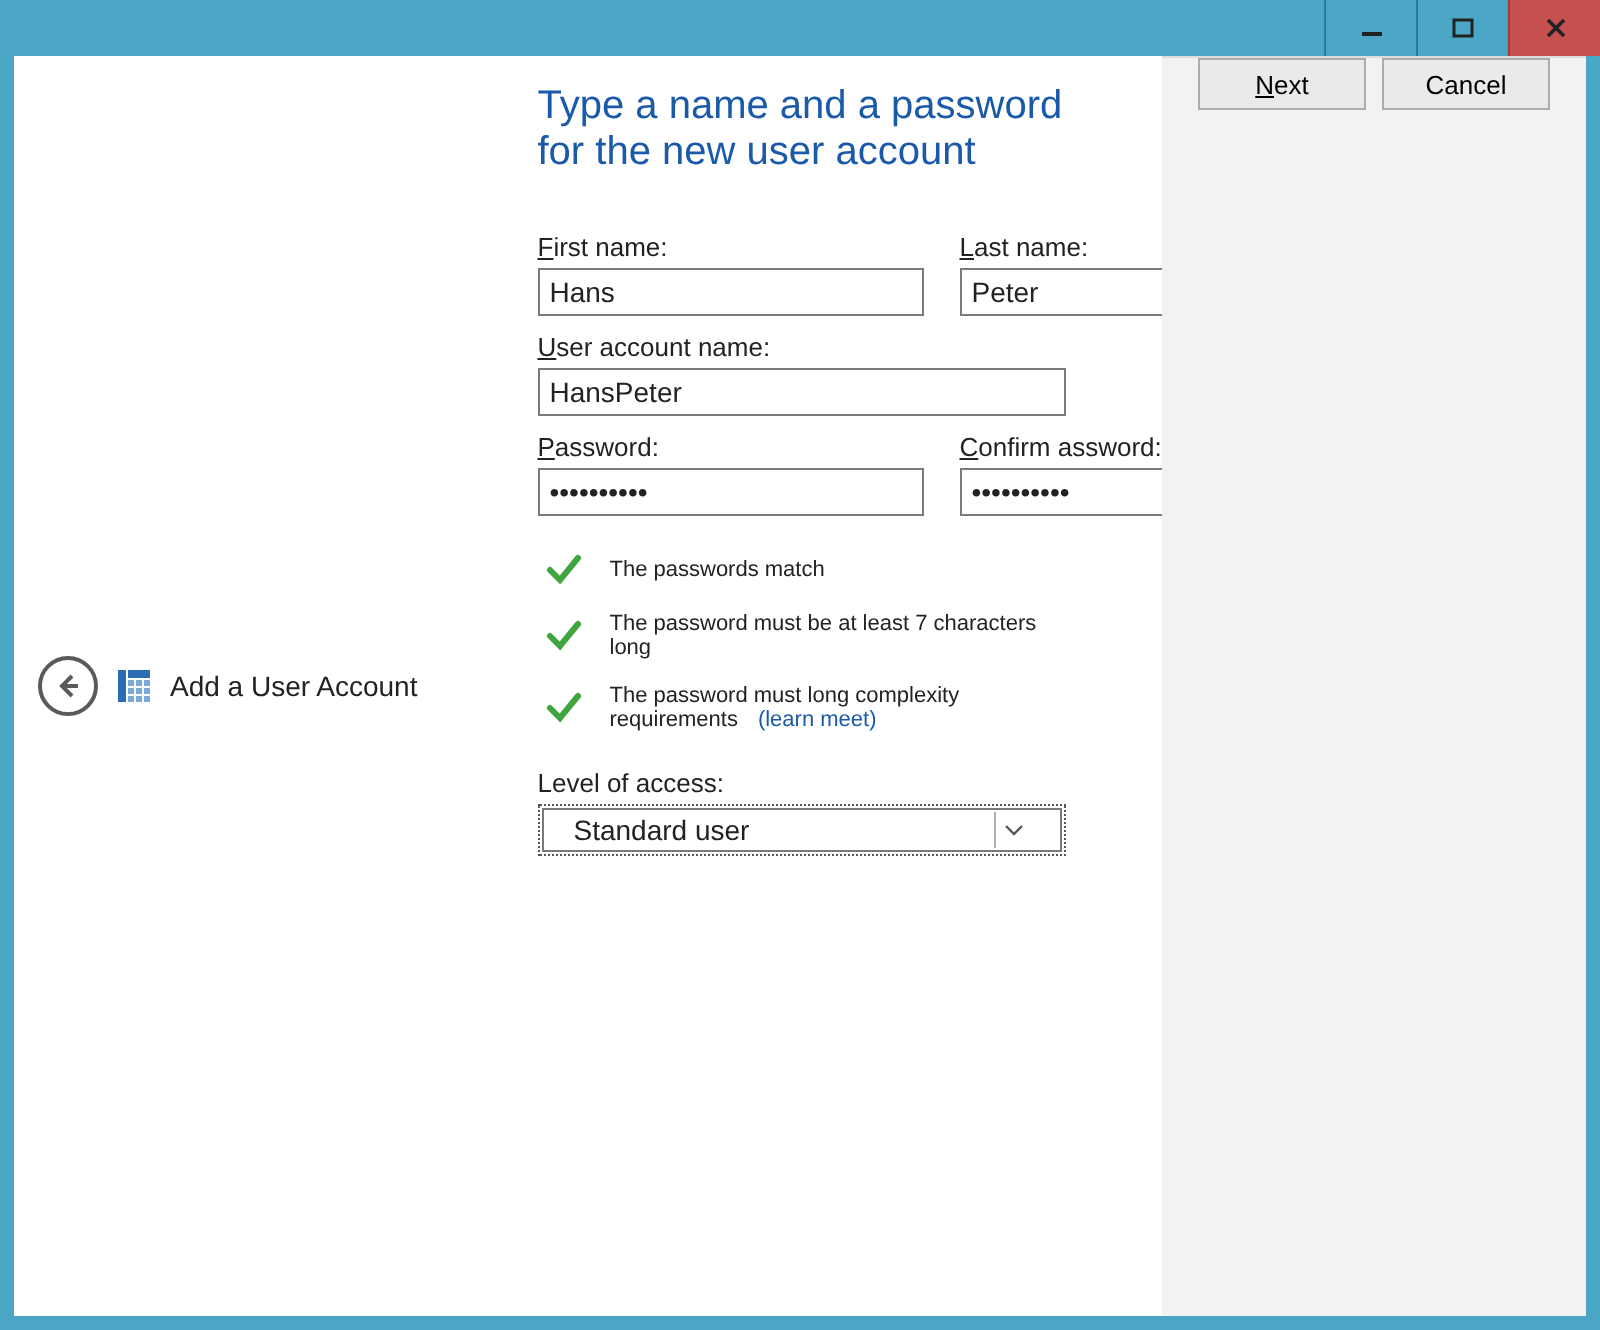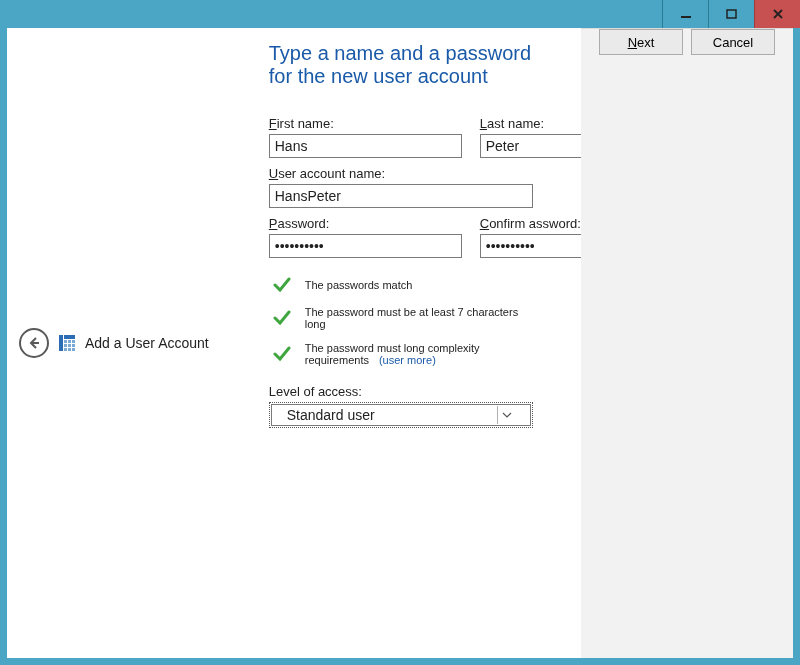--- a/index.html
+++ b/index.html
@@ -264,21 +264,21 @@
         <div class="check-row">
           <svg class="check-icon" viewBox="0 0 18 18">
               <path d="M2 9 L7 14 L16 3" fill="none" stroke="#3fa53f" stroke-width="3" stroke-linecap="round"></path>
             </svg>
           <span class="check-text">The password must be at least 7 characters long</span>
         </div>
         <div class="check-row">
           <svg class="check-icon" viewBox="0 0 18 18">
               <path d="M2 9 L7 14 L16 3" fill="none" stroke="#3fa53f" stroke-width="3" stroke-linecap="round"></path>
             </svg>
-          <span class="check-text"><span>The password must long complexity requirements</span><span class="learn-more">(user more)</span></span>
+          <span class="check-text"><span>The password must long complexity requirements</span><span class="learn-more">(learn meet)</span></span>
         </div>
       </div>
 
       <div class="field full">
         <div class="label">Level of access:</div>
         <div class="select-wrap">
           <div class="select">
             <span>Standard user</span>
             <span class="select-caret">
               <svg width="10" height="10" viewBox="0 0 10 10">

